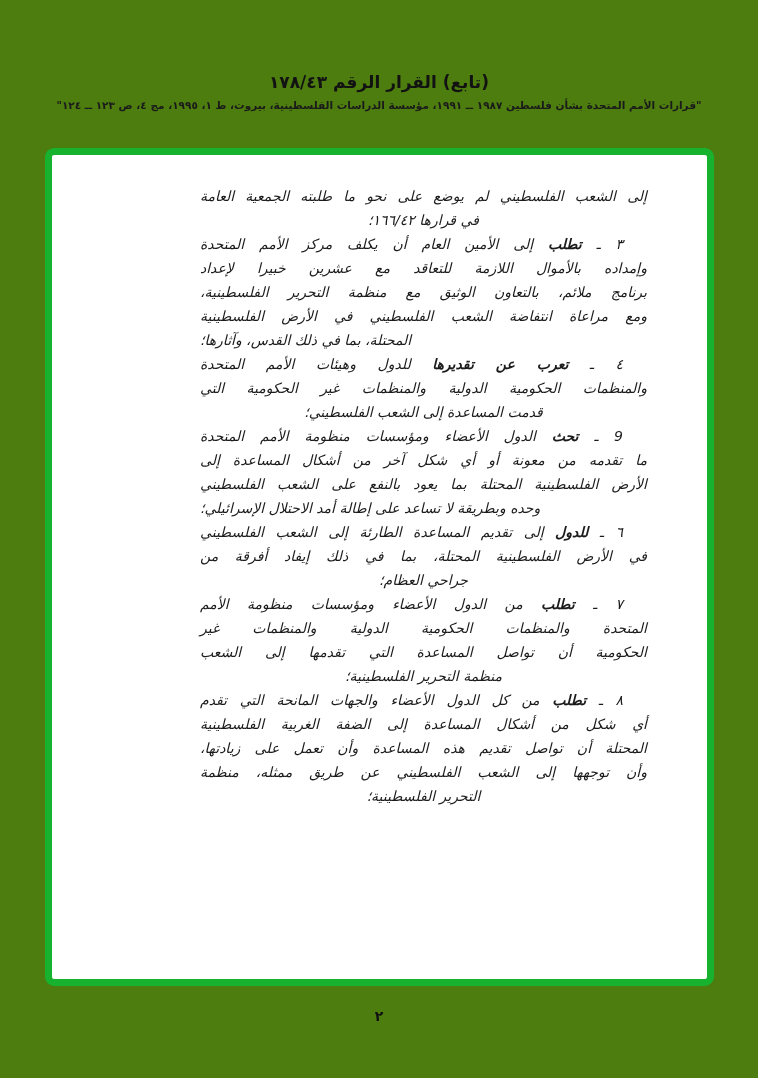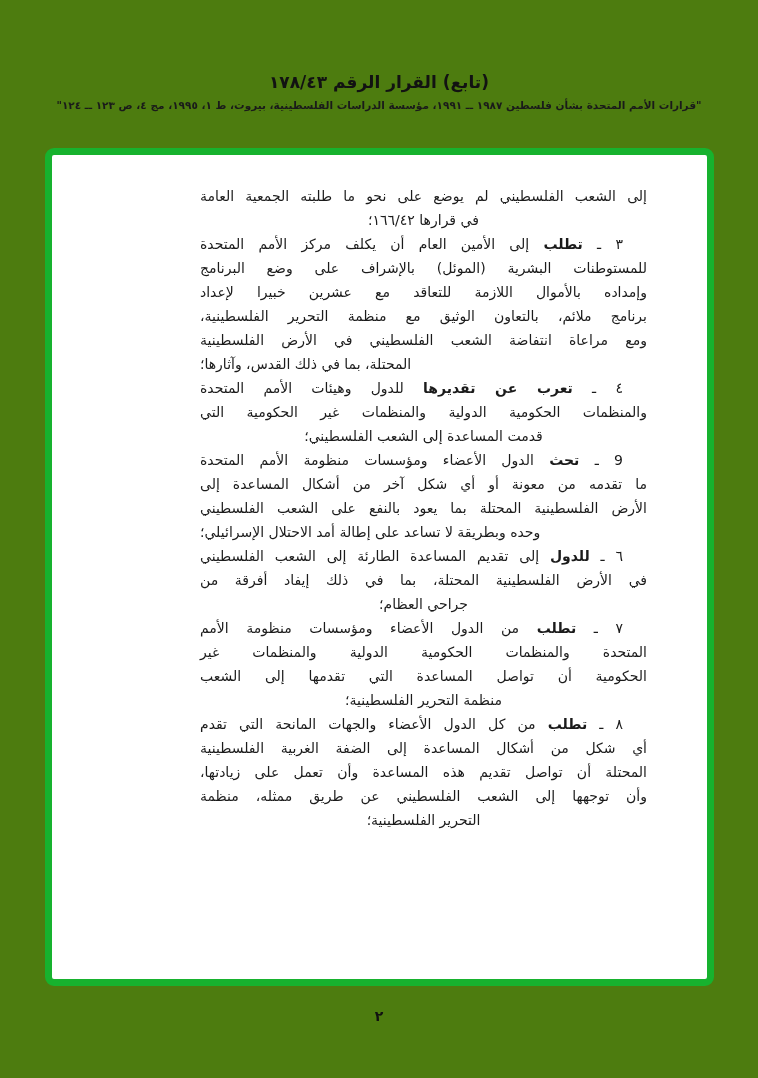--- a/index.html
+++ b/index.html
@@ -60,26 +60,25 @@
 </head>
 <body>
 
 <div class="page">
 
   <div class="hdr">
     <div class="hdr-title">(تابع) القرار الرقم ١٧٨/٤٣</div>
     <div class="hdr-cite">"قرارات الأمم المتحدة بشأن فلسطين ١٩٨٧ ــ ١٩٩١، مؤسسة الدراسات الفلسطينية، بيروت، ط ١، ١٩٩٥، مج ٤، ص ١٢٣ ــ ١٢٤"</div>
   </div>
 
-  <div class="frame" style="border-color: rgb(23, 178, 46);">
+  <div class="frame" style="border-color: rgb(23, 178, 46); font-style: italic;">
     <div class="text-block">
         <div class="line justify">إلى الشعب الفلسطيني لم يوضع على نحو ما طلبته الجمعية العامة</div>
         <div class="line center">في قرارها ١٦٦/٤٢؛</div>
         <div class="line first"><span class="num">٣ ـ </span><b>تطلب</b> إلى الأمين العام أن يكلف مركز الأمم المتحدة</div>
-        <div class="line justify">للمستوطنات البشرية (الموئل) بالإشراف على وضع البرنامج</div>
         <div class="line justify">وإمداده بالأموال اللازمة للتعاقد مع عشرين خبيرا لإعداد</div>
         <div class="line justify">برنامج ملائم، بالتعاون الوثيق مع منظمة التحرير الفلسطينية،</div>
         <div class="line justify">ومع مراعاة انتفاضة الشعب الفلسطيني في الأرض الفلسطينية</div>
         <div class="line left">المحتلة، بما في ذلك القدس، وآثارها؛</div>
         <div class="line first"><span class="num">٤ ـ </span><b>تعرب عن تقديرها</b> للدول وهيئات الأمم المتحدة</div>
         <div class="line justify">والمنظمات الحكومية الدولية والمنظمات غير الحكومية التي</div>
         <div class="line center">قدمت المساعدة إلى الشعب الفلسطيني؛</div>
         <div class="line first"><span class="num">9 ـ </span><b>تحث</b> الدول الأعضاء ومؤسسات منظومة الأمم المتحدة</div>
         <div class="line justify">ما تقدمه من معونة أو أي شكل آخر من أشكال المساعدة إلى</div>
         <div class="line justify">الأرض الفلسطينية المحتلة بما يعود بالنفع على الشعب الفلسطيني</div>

